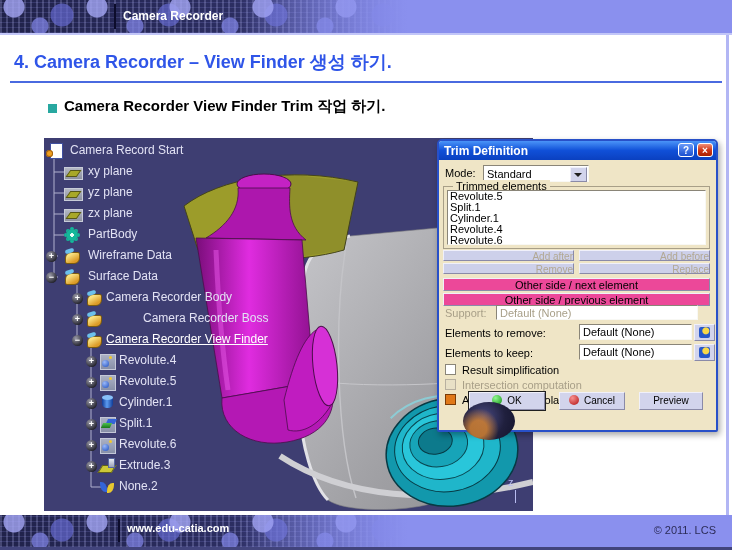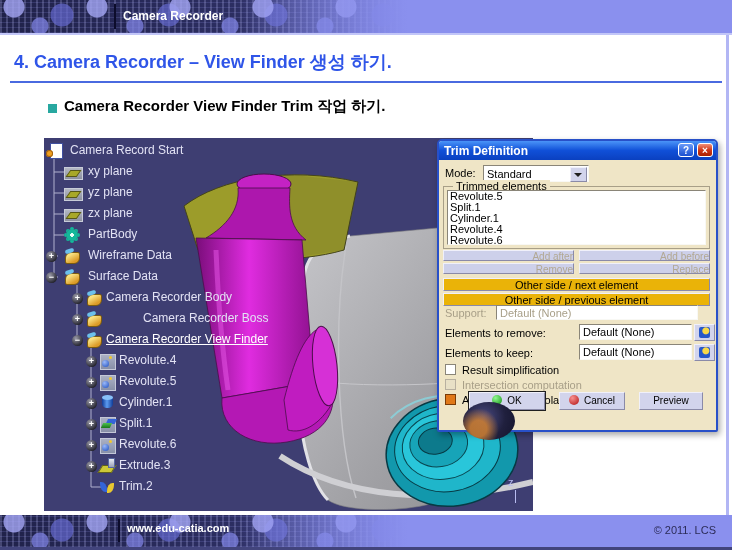--- a/index.html
+++ b/index.html
@@ -93,21 +93,21 @@
   .combo-arrow{position:absolute;right:1px;top:1px;width:15px;height:13px;background:#d2d4ec;
          border:1px solid;border-color:#f0f0fa #8a8aa8 #8a8aa8 #f0f0fa;}
   .combo-arrow::after{content:'';position:absolute;left:3px;top:5px;border:4px solid transparent;border-top:4px solid #202020;}
   .gframe{left:4px;top:26px;width:267px;height:63px;border:1px solid #a89f88;box-sizing:border-box;}
   .glabel{left:14px;top:20px;background:#EFE5C6;padding:0 3px;font-size:11px;}
   .list{left:8px;top:30px;width:259px;height:55px;background:#fff;box-sizing:border-box;overflow:hidden;
         border:1px solid;border-color:#8a8578 #f8f8f4 #f8f8f4 #8a8578;}
   .litem{font-size:11px;line-height:11px;padding-left:2px;color:#000;}
   .sbtn{height:11px;background:#cdd0ea;color:#b2a893;font-size:10px;text-align:right;line-height:11px;
         border:1px solid;border-color:#f0f0fa #8a8aa8 #8a8aa8 #f0f0fa;box-sizing:border-box;}
-  .wbtn{left:4px;width:267px;height:13px;background:#eab308;color:#000;font-size:11px;text-align:center;line-height:12px;
+  .wbtn{left:4px;width:267px;height:13px;background:#ec4899;color:#000;font-size:11px;text-align:center;line-height:12px;
         border:1px solid;border-color:#f0f0fa #8a8aa8 #8a8aa8 #f0f0fa;box-sizing:border-box;}
   .field{background:#fff;font-size:11px;box-sizing:border-box;padding:1px 3px;white-space:nowrap;overflow:hidden;
         border:1px solid;border-color:#8a8578 #f8f8f4 #f8f8f4 #8a8578;}
   .fbtn{width:21px;height:17px;background:#d2d4ec;border:1px solid;border-color:#f0f0fa #8a8aa8 #8a8aa8 #f0f0fa;box-sizing:border-box;}
   .fbtn span{position:absolute;left:4px;top:2px;width:11px;height:11px;border-radius:2px;
         background:radial-gradient(circle at 62% 35%,#f8d848 0 3px,#2858c8 4px);}
   .cbrow{left:6px;height:13px;}
   .cb{position:absolute;left:0;top:0;width:11px;height:11px;background:#fff;box-sizing:border-box;
       border:1px solid #8a8578;}
   .cbrow.checked .cb{background:#E07818;border-color:#7a3c08;}
@@ -264,21 +264,21 @@
           <span class="tic tic-rev" style="left: 56px;"></span>
           <span class="tlabel" style="left: 75px;">Revolute.6</span>
         </div>
         <div class="trow" style="top: 319px;">
           <span class="exp" style="left: 42px;">+</span>
           <span class="tic tic-ext" style="left: 56px;"></span>
           <span class="tlabel" style="left: 75px;">Extrude.3</span>
         </div>
         <div class="trow" style="top: 340px;">
           <span class="tic tic-trim" style="left: 56px;"></span>
-          <span class="tlabel" style="left: 75px;">Trim.2</span>
+          <span class="tlabel" style="left: 75px;">None.2</span>
         </div>
       </div>
     <div class="axis">z</div>
   </div>
 
   <div class="dialog">
     <div class="titlebar">
       <span class="dlg-title">Trim Definition</span>
       <span class="tbtn help">?</span>
       <span class="tbtn close">×</span>

